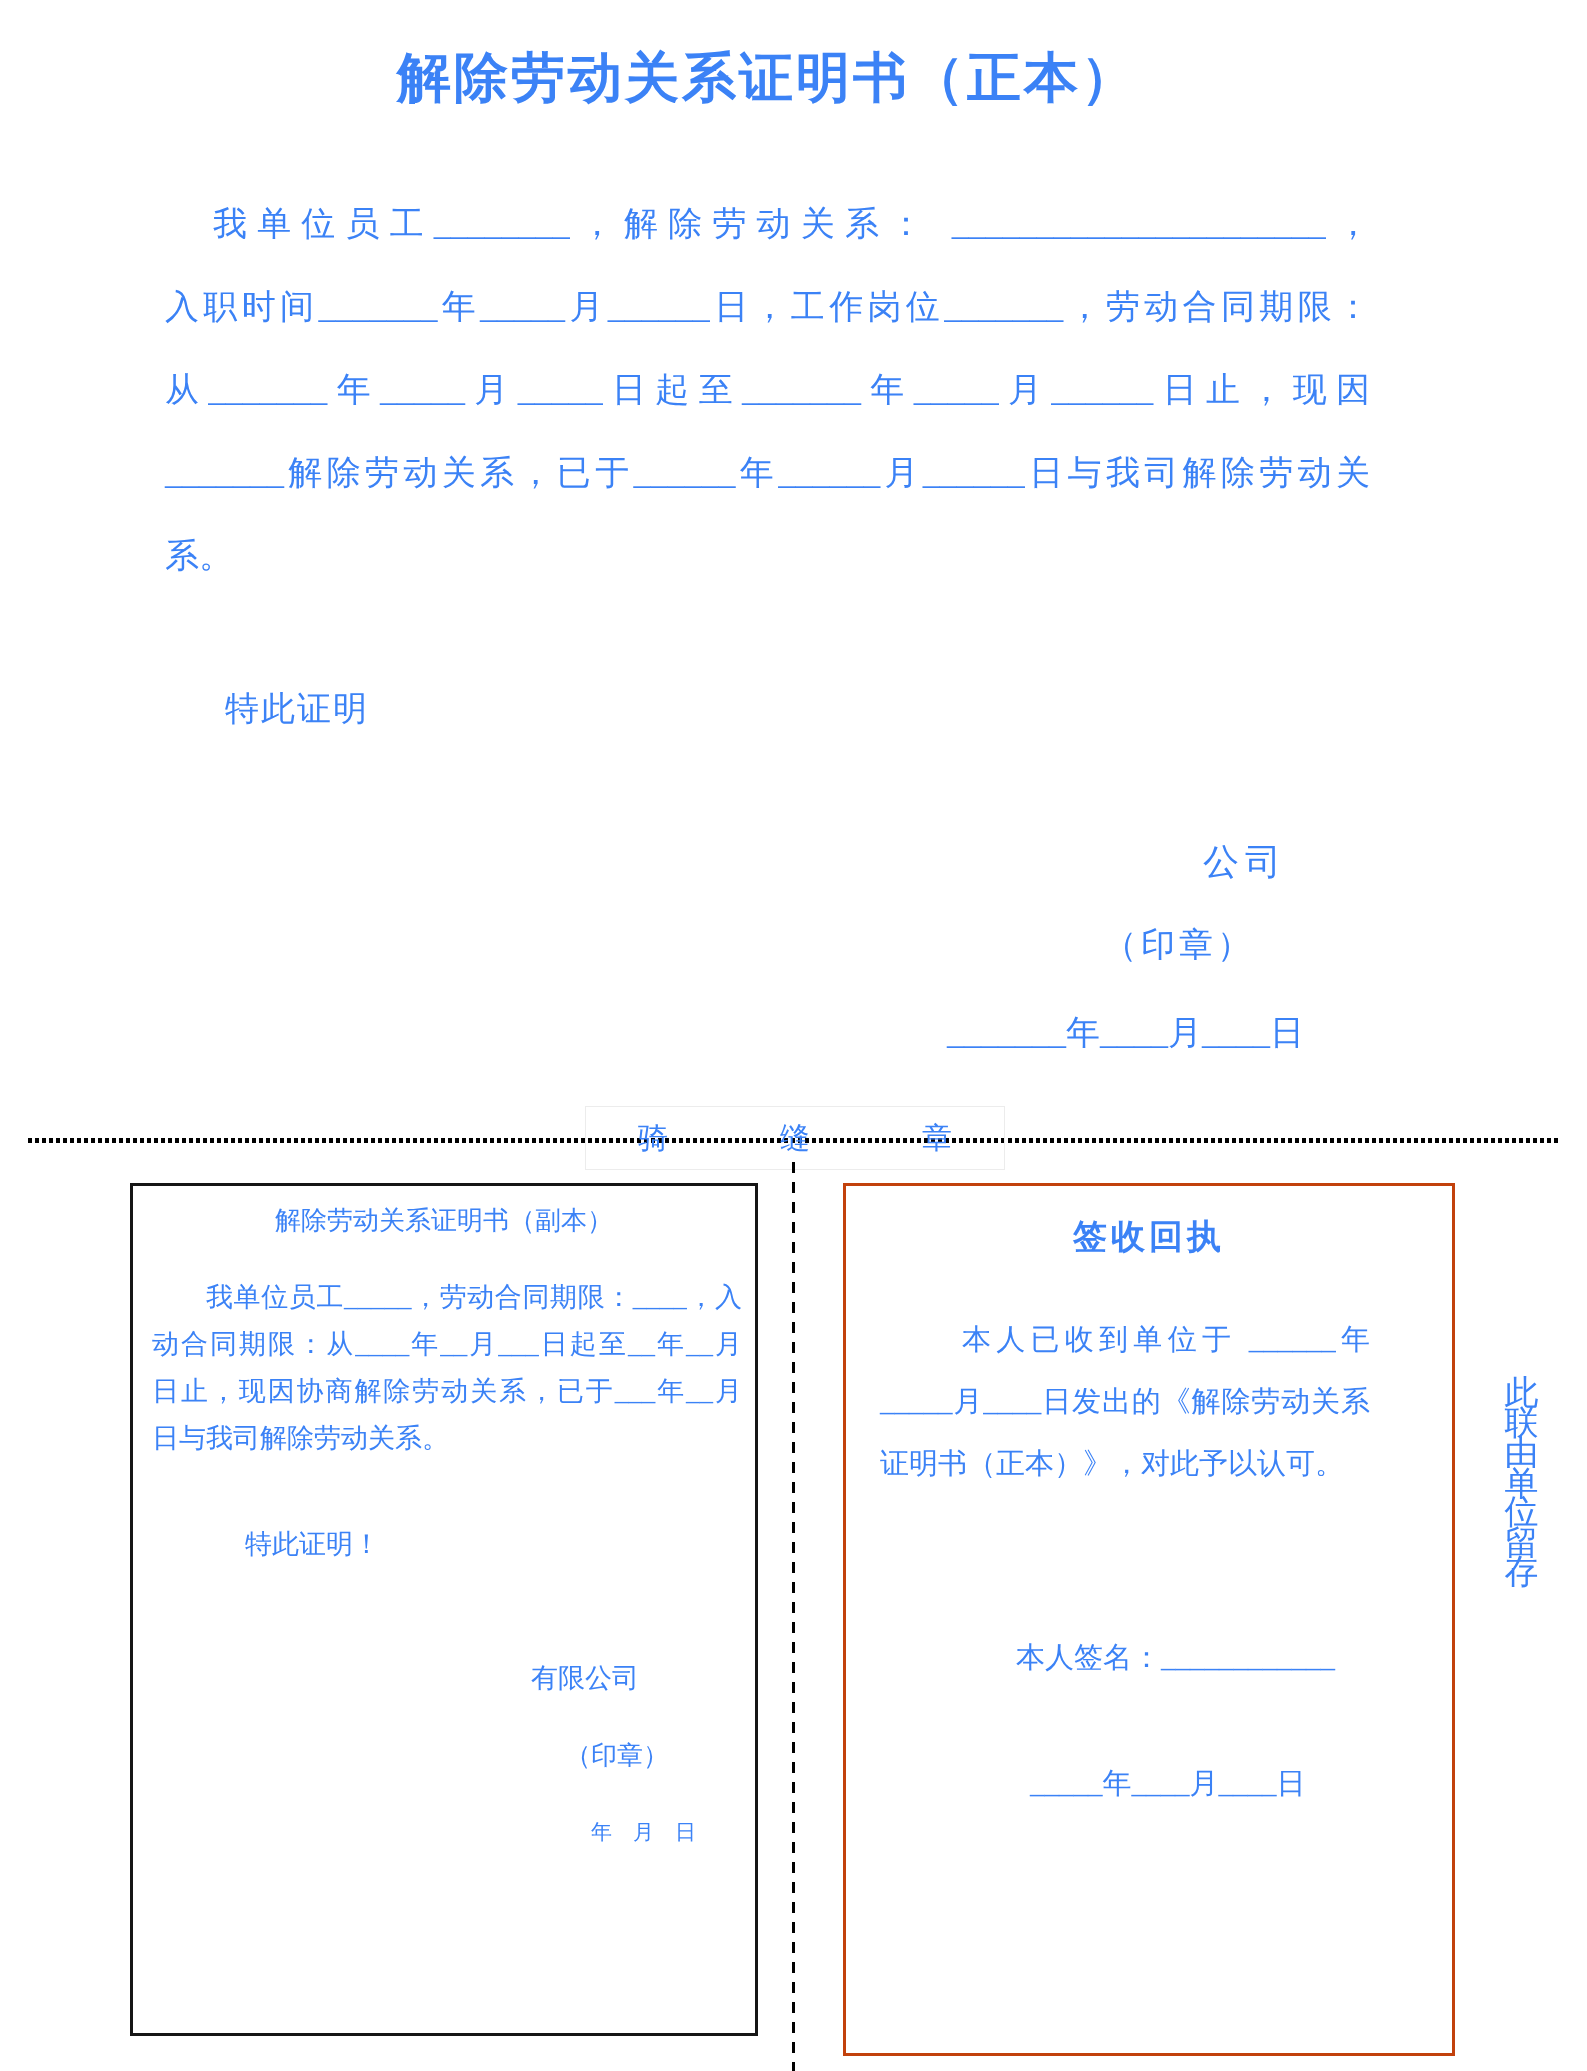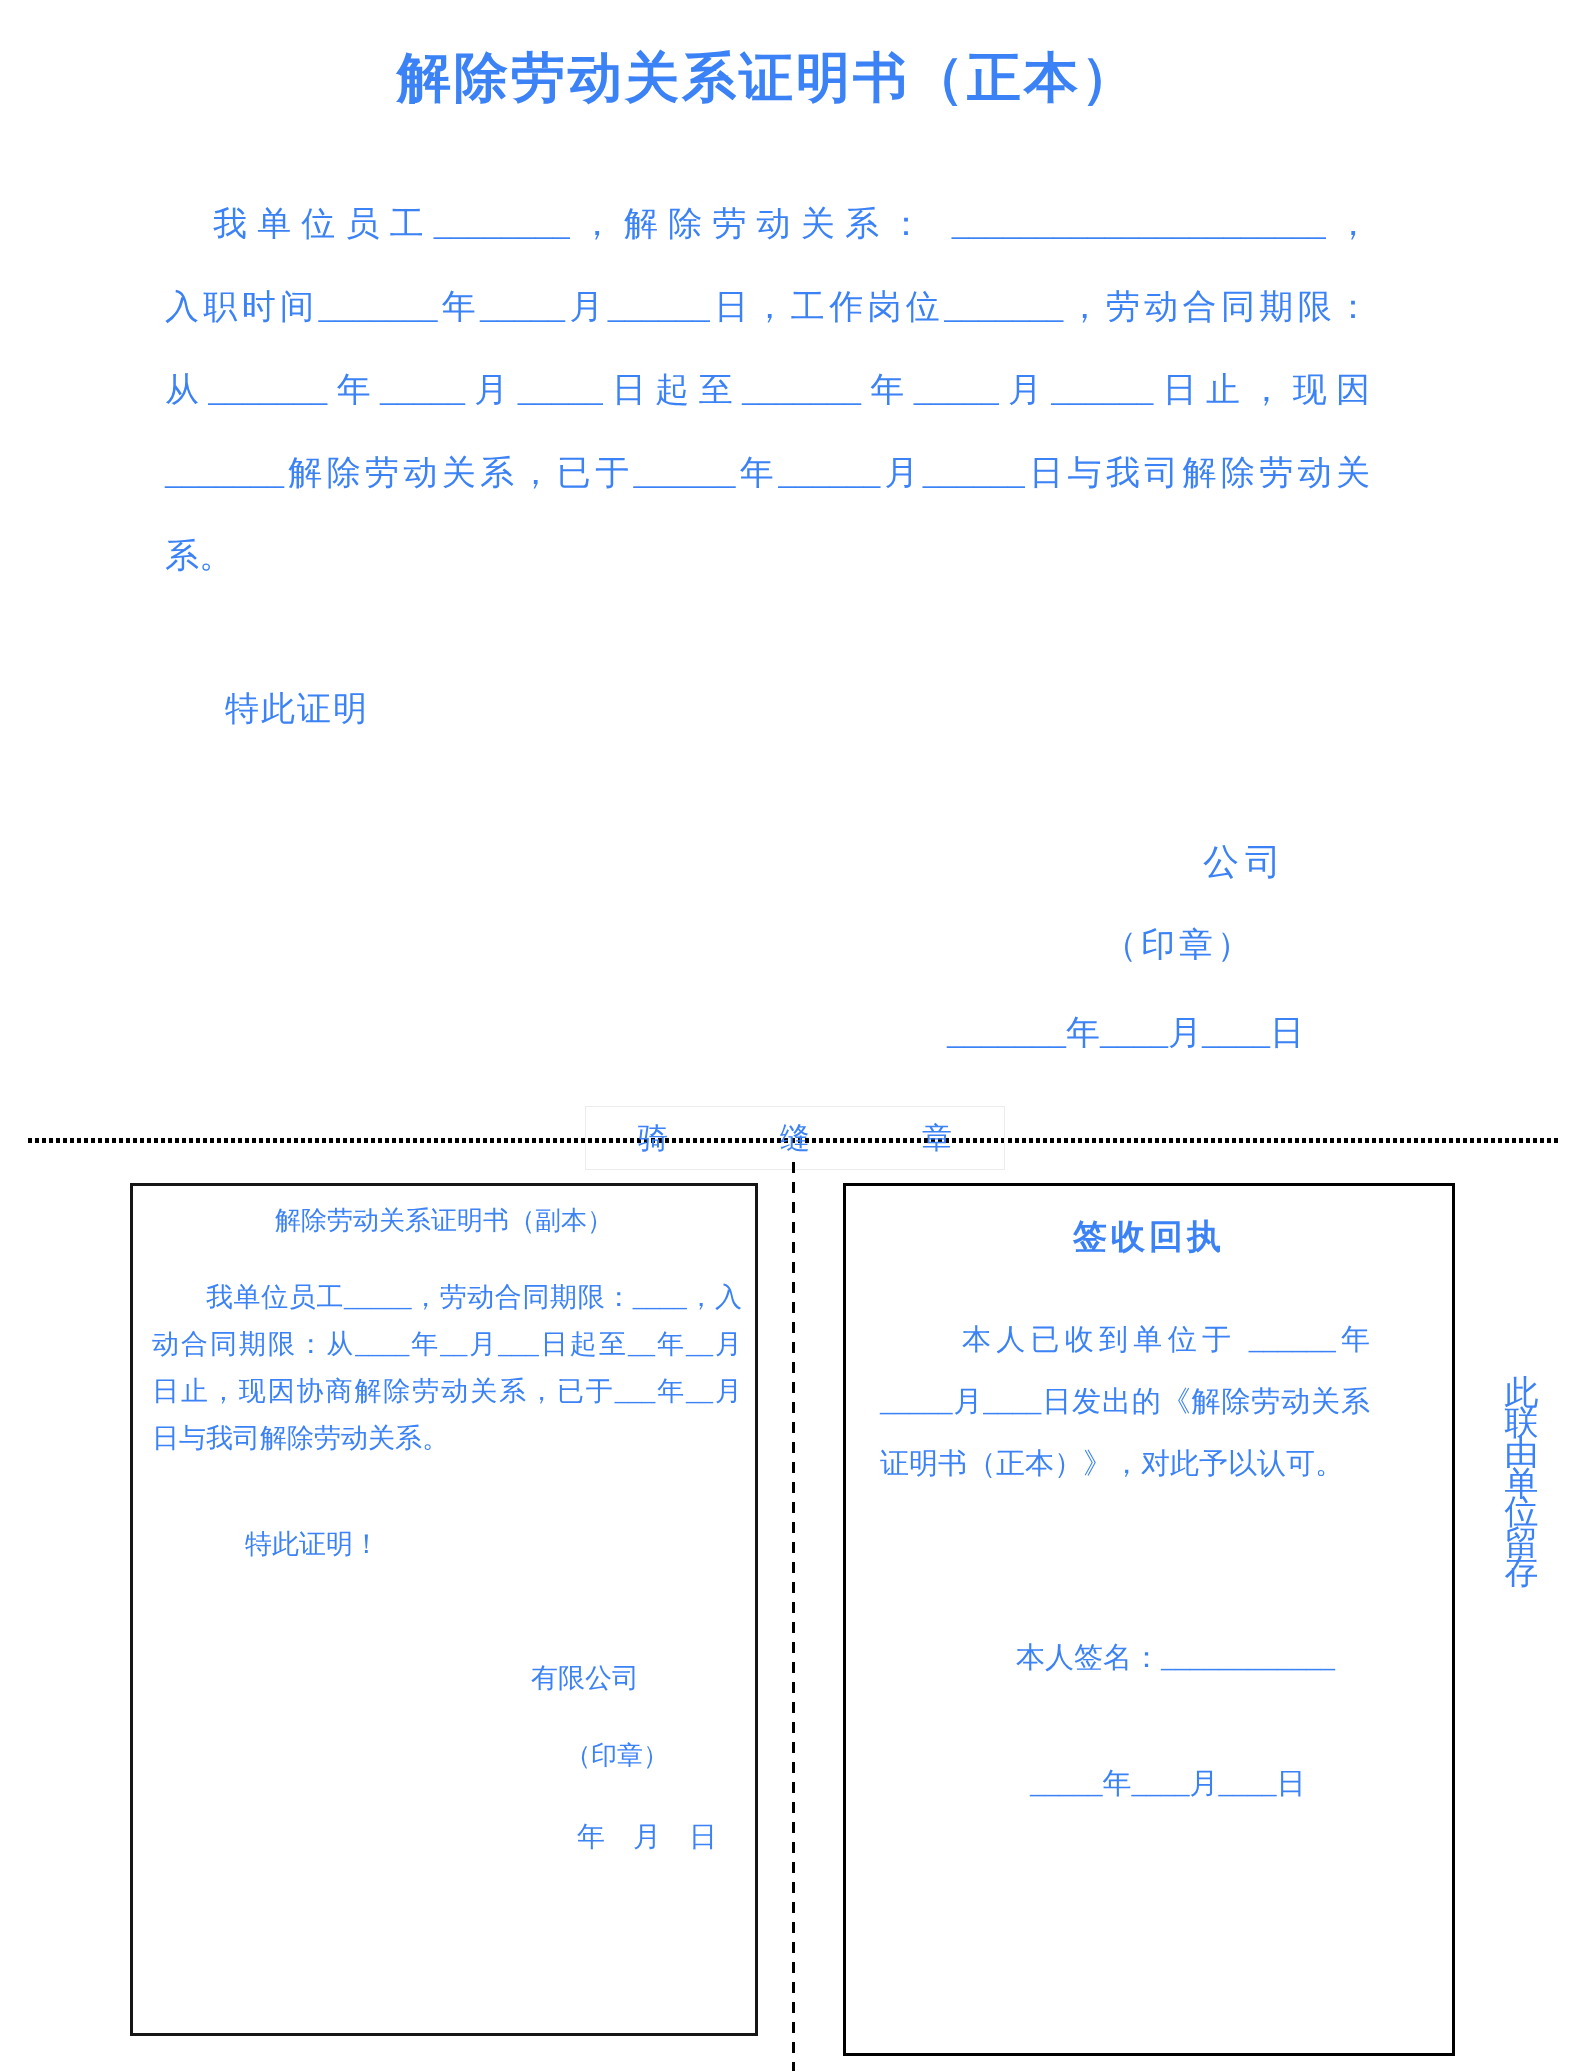--- a/index.html
+++ b/index.html
@@ -33,23 +33,23 @@
   .v-dash { top:1162px; left:792px; width:3px; height:909px;
     background:repeating-linear-gradient(180deg,#000 0 11px,transparent 11px 20px); }
 
   .copy-box { top:1183px; left:130px; width:628px; height:853px; border:3px solid #161616; }
   .copy-title   { position:absolute; top:17px; left:0; width:100%; text-align:center; font-size:26px; }
   .copy-body    { position:absolute; top:88px; left:19px; width:590px; font-size:27px; line-height:47px; }
   .copy-body .indent { text-indent:54px; }
   .copy-certify { position:absolute; top:340px; left:112px; font-size:27px; }
   .copy-company { position:absolute; top:474px; left:398px; font-size:27px; }
   .copy-seal    { position:absolute; top:552px; left:432px; font-size:26px; }
-  .copy-date    { position:absolute; top:632px; left:444px; font-size:28px;text-align:center; }
+  .copy-date    { position:absolute; top:632px; left:458px; font-size:21px;text-align:center; }
 
-  .receipt-box { top:1183px; left:843px; width:612px; height:873px; border:3px solid #000000; }
+  .receipt-box { top:1183px; left:843px; width:612px; height:873px; border:3px solid #c2410c; }
   .receipt-title { position:absolute; top:28px; left:0; width:100%; text-align:center;
     font-size:34px; font-weight:700; letter-spacing:4px; }
   .receipt-body  { position:absolute; top:122px; left:25px; width:490px; font-size:29px; line-height:62px;margin-left:9px; }
   .receipt-body .indent { text-indent:82px; }
   .receipt-sign  { position:absolute; top:452px; left:170px; font-size:29px; }
   .receipt-date  { position:absolute; top:578px; left:184px; font-size:29px; }
 
   .side-note { top:1348px; left:1498px; font-size:34px; writing-mode:vertical-rl;
     letter-spacing:30px; }
 </style>

